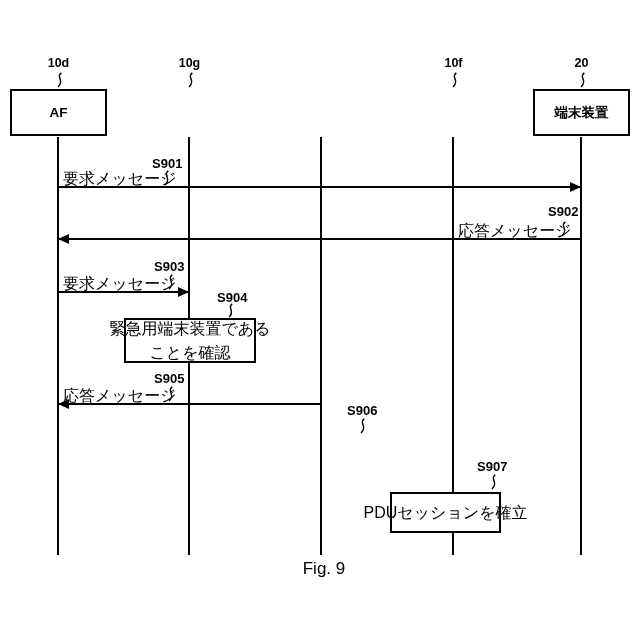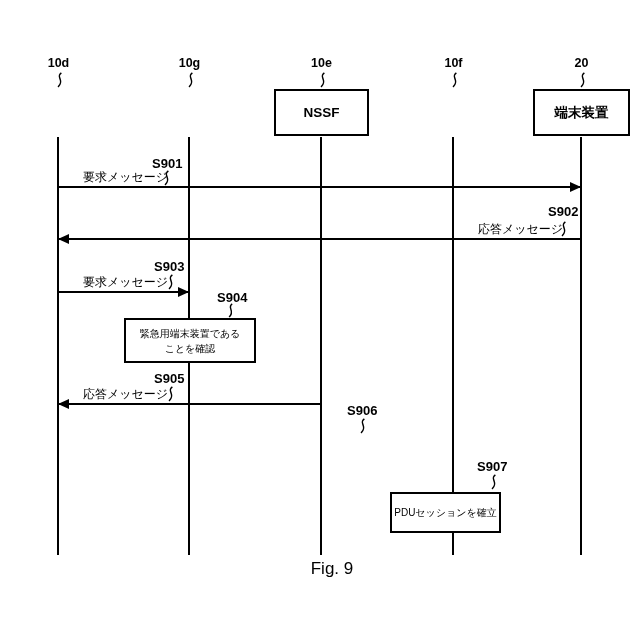--- a/index.html
+++ b/index.html
@@ -13,60 +13,54 @@
   .actor .squig{margin:1px auto 0 auto;}
   .actor-box{
     box-sizing:border-box;border:2px solid #000;height:47px;margin-top:1px;
     display:flex;align-items:center;justify-content:center;
     font-size:13.5px;font-weight:bold;background:#fff;
   }
   .lifeline{position:absolute;top:137px;height:418px;width:2px;background:#000;}
   .mline{position:absolute;height:2px;background:#000;}
   .arr-r{position:absolute;width:0;height:0;border-top:5px solid transparent;border-bottom:5px solid transparent;border-left:11px solid #000;}
   .arr-l{position:absolute;width:0;height:0;border-top:5px solid transparent;border-bottom:5px solid transparent;border-right:11px solid #000;}
-  .mlabel{position:absolute;font-size:12px;white-space:nowrap;margin-left:20px;}
+  .mlabel{position:absolute;font-size:16px;white-space:nowrap;}
   .slabel{position:absolute;font-size:13px;font-weight:bold;white-space:nowrap;}
   .sq{position:absolute;}
   .action-box{
     position:absolute;box-sizing:border-box;border:2px solid #000;background:#fff;
     display:flex;flex-direction:column;align-items:center;justify-content:center;
-    font-size:10px;text-align:center;line-height:1.5;white-space:nowrap;z-index:3;
+    font-size:16px;text-align:center;line-height:1.5;white-space:nowrap;z-index:3;
   }
   .caption{position:absolute;font-size:17px;text-align:center;}
   .z2{z-index:2;}
 </style>
 </head>
 <body>
 
 <div class="canvas">
 
   <div class="lifeline" style="left:57px"></div>
   <div class="lifeline" style="left:188px"></div>
   <div class="lifeline" style="left:320px"></div>
   <div class="lifeline" style="left:452px"></div>
   <div class="lifeline" style="left:580px"></div>
 
   <div class="actor" style="left:10px;width:97px">
     <div class="actor-ref">10d</div>
     <svg class="squig" width="12" height="16" viewBox="0 0 12 17">
         <path d="M8.5 1 C 2 5.5, 12.5 8.5, 5 16" fill="none" stroke="#000" stroke-width="1.6"></path>
       </svg>
+    <div class="actor-box">AF</div>
   </div>
   <div class="actor" style="left:142px;width:95px">
     <div class="actor-ref">10g</div>
     <svg class="squig" width="12" height="16" viewBox="0 0 12 17">
         <path d="M8.5 1 C 2 5.5, 12.5 8.5, 5 16" fill="none" stroke="#000" stroke-width="1.6"></path>
       </svg>
-  </div>
-  <div class="actor" style="left:274px;width:95px">
-    <div class="actor-ref">10e</div>
-    <svg class="squig" width="12" height="16" viewBox="0 0 12 17">
-        <path d="M8.5 1 C 2 5.5, 12.5 8.5, 5 16" fill="none" stroke="#000" stroke-width="1.6"></path>
-      </svg>
-    <div class="actor-box">NSSF</div>
   </div>
   <div class="actor" style="left:406px;width:95px">
     <div class="actor-ref">10f</div>
     <svg class="squig" width="12" height="16" viewBox="0 0 12 17">
         <path d="M8.5 1 C 2 5.5, 12.5 8.5, 5 16" fill="none" stroke="#000" stroke-width="1.6"></path>
       </svg>
   </div>
   <div class="actor" style="left:533px;width:97px">
     <div class="actor-ref">20</div>
     <svg class="squig" width="12" height="16" viewBox="0 0 12 17">
@@ -122,15 +116,15 @@
     </svg>
 
   <div class="slabel" style="left:477px;top:459px">S907</div>
   <svg class="sq" style="left:487px;top:474px" width="12" height="16" viewBox="0 0 12 17">
       <path d="M8.5 1 C 2 5.5, 12.5 8.5, 5 16" fill="none" stroke="#000" stroke-width="1.6"></path>
     </svg>
   <div class="action-box" style="left:390px;top:492px;width:111px;height:41px">
     <div>PDUセッションを確立</div>
   </div>
 
-  <div class="caption" style="left:272px;top:559px;width:120px">Fig. 9</div>
+  <div class="caption" style="left:264px;top:559px;width:120px">Fig. 9</div>
 
 </div>
 
 </body></html>

